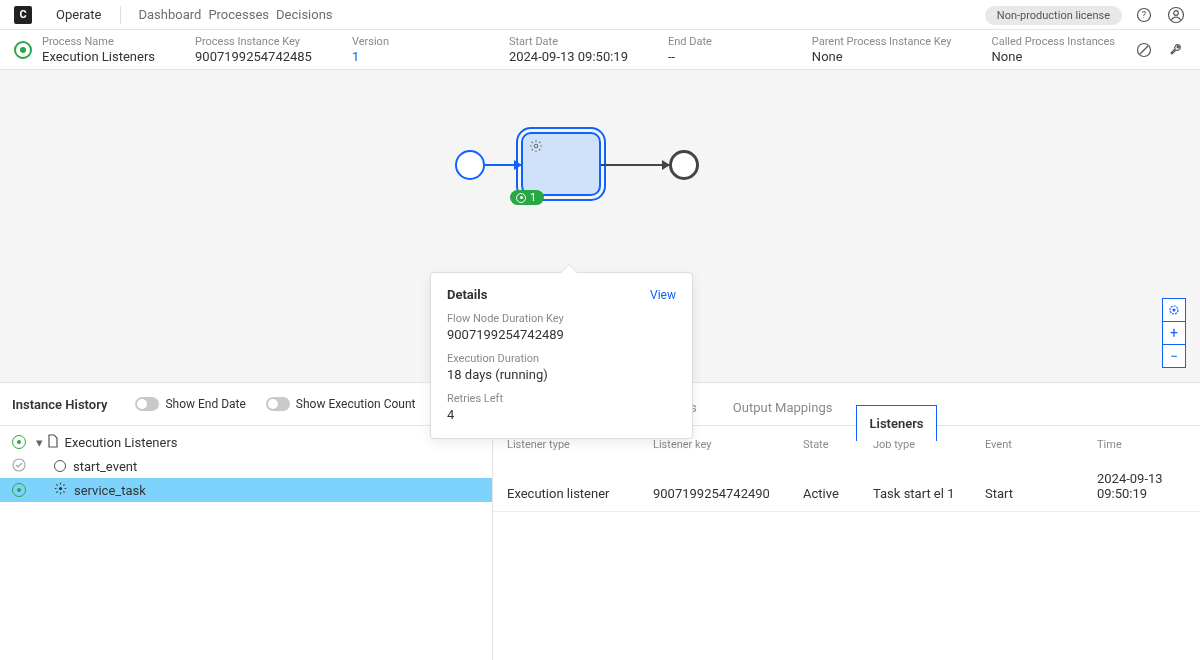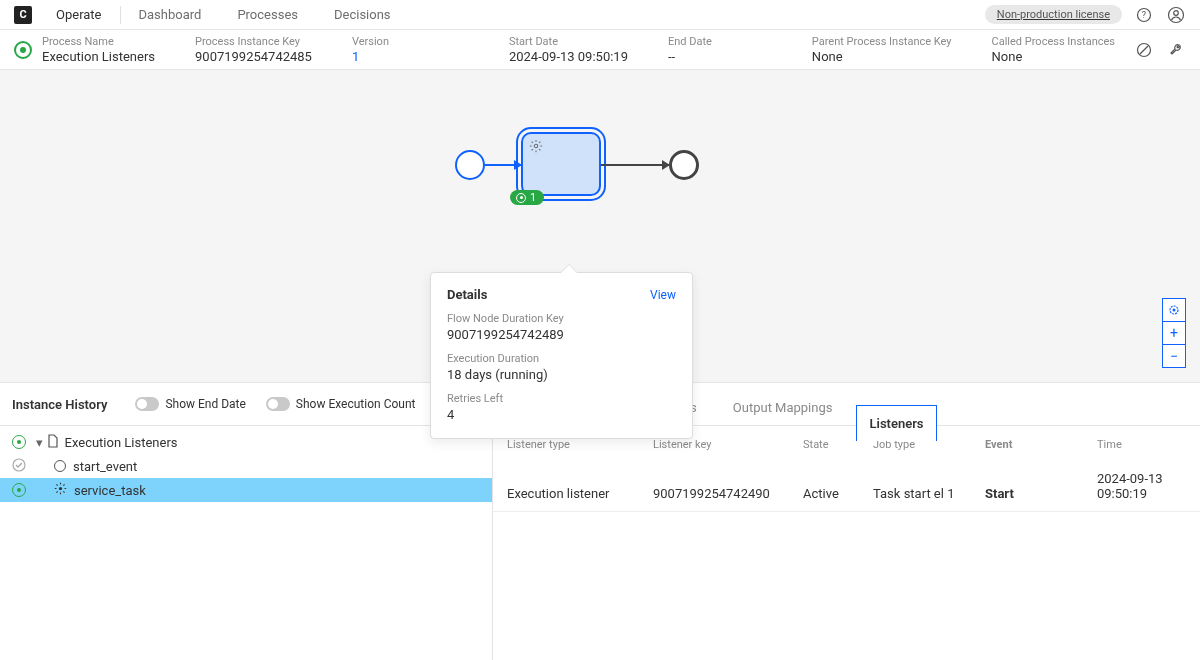--- a/index.html
+++ b/index.html
@@ -3,23 +3,23 @@
 <meta charset="utf-8">
 <style>
   * { box-sizing: border-box; margin: 0; padding: 0; }
   body { font-family: -apple-system, BlinkMacSystemFont, "Segoe UI", Roboto, sans-serif; font-size: 13px; color: #333; background: #fff; width: 1200px; height: 660px; overflow: hidden; }
 
   
   .topnav { height: 30px; display: flex; align-items: center; padding: 0 14px; border-bottom: 1px solid #e4e4e4; background: #fff; }
   .app-logo { width: 18px; height: 18px; background: #222; color: #fff; display: flex; align-items: center; justify-content: center; font-weight: 700; font-size: 11px; border-radius: 2px; }
   .app-name { font-weight: 400; margin-left: 24px; margin-right: 18px; font-size: 13px; }
   .vdiv { width: 1px; height: 18px; background: #e0e0e0; margin-right: 18px; }
-  .nav-links { display: flex; gap: 36px; }
+  .nav-links { display: flex; gap: 7px; }
   .nav-links a { color: #6e6e6e; text-decoration: none; font-size: 13px; }
-  .topnav-right { margin-left: auto; display: flex; align-items: center; gap: 12px; text-decoration: underline; }
+  .topnav-right { margin-left: auto; display: flex; align-items: flex-end; gap: 12px; }
   .license-badge { background: #e8e8e8; color: #555; padding: 3px 12px; border-radius: 11px; font-size: 11px; }
   .icon-btn { width: 20px; height: 20px; display: flex; align-items: center; justify-content: center; color: #555; cursor: pointer; }
 
   
   .header-strip { height: 40px; border-bottom: 1px solid #e4e4e4; display: flex; align-items: center; padding: 0 14px; position: relative; }
   .status-dot { width: 18px; height: 18px; border: 2px solid #28a745; border-radius: 50%; position: relative; margin-right: 10px; flex-shrink: 0; }
   .status-dot::after { content: ""; position: absolute; top: 50%; left: 50%; transform: translate(-50%,-50%); width: 6px; height: 6px; background: #28a745; border-radius: 50%; }
   .hcol { display: flex; flex-direction: column; margin-right: 40px; }
   .hcol .lbl { color: #8a8a8a; font-size: 11px; line-height: 1.2; }
   .hcol .val { font-size: 13px; color: #333; margin-top: 1px; }
@@ -76,21 +76,21 @@
   .tab { padding: 10px 12px; font-size: 13px; color: #8a8a8a; cursor: pointer; }
   .tab.active { color: #333; font-weight: 600; border: 1px solid #0f62fe; border-bottom: none; background: #fff; position: relative; top: 16px; }
 
   .tbl { flex: 1; }
   .tbl-head { display: flex; padding: 12px 14px 10px; color: #8a8a8a; font-size: 11px; }
   .tbl-row { display: flex; padding: 10px 14px; font-size: 13px; color: #333; border-bottom: 1px solid #eee; align-items: flex-end; }
   .c1 { width: 146px; }
   .c2 { width: 150px; }
   .c3 { width: 70px; }
   .c4 { width: 112px; }
-  .c5 { width: 112px; font-weight: bold; }
+  .c5 { width: 112px; }
   .c6 { flex: 1; }
 </style>
 </head>
 <body>
 
 <div class="topnav">
   <div class="app-logo">C</div>
   <div class="app-name">Operate</div>
   <div class="vdiv"></div>
   <div class="nav-links">

